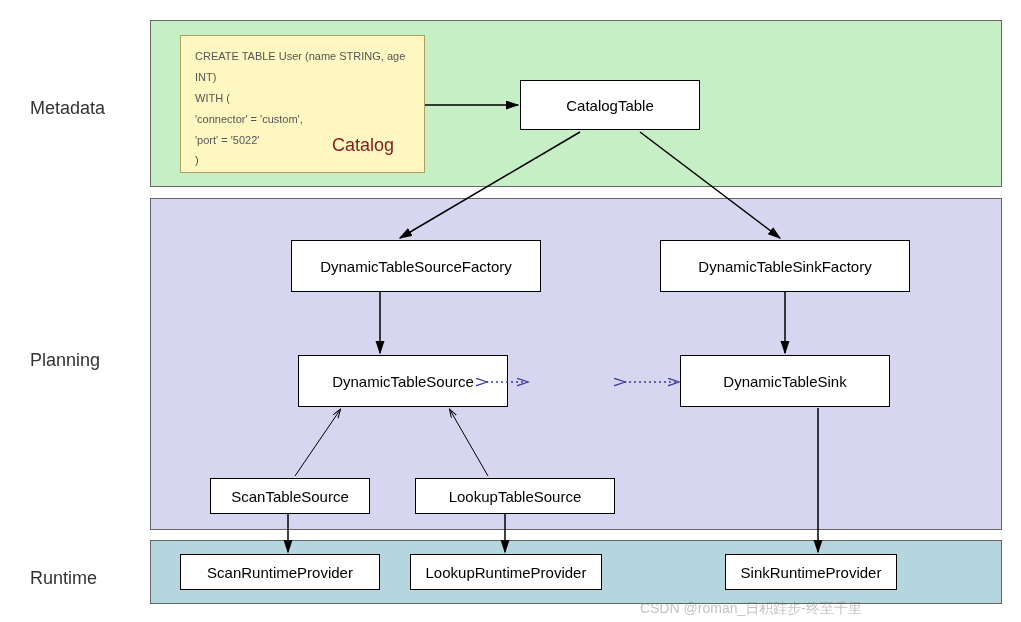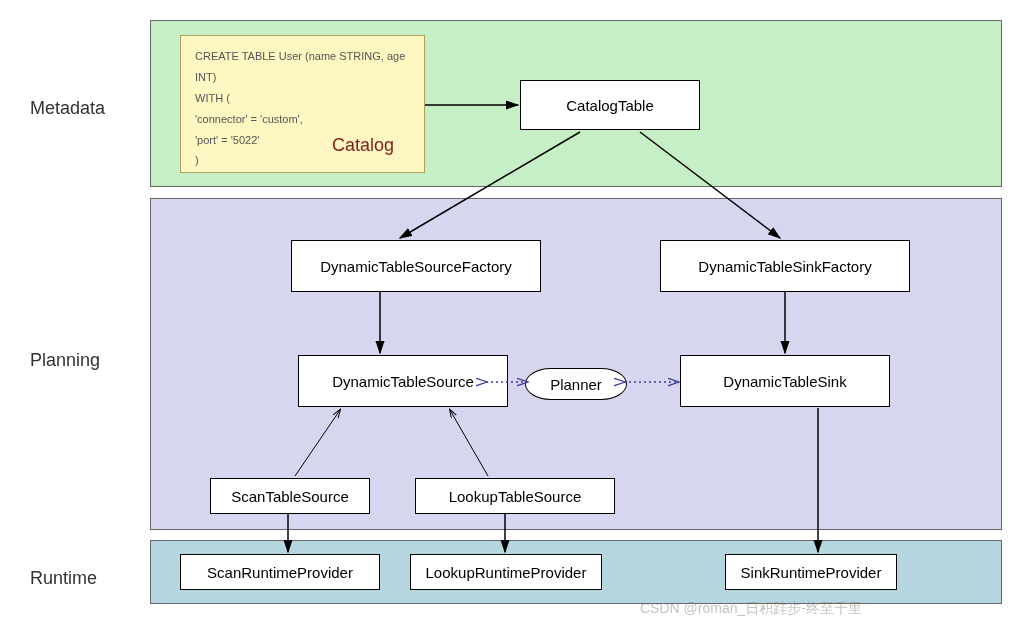--- a/index.html
+++ b/index.html
@@ -97,21 +97,20 @@
     <div>)</div>
     <div class="catalog-label">Catalog</div>
   </div>
 
   <div class="node" style="left:500px; top:60px; width:180px; height:50px;">CatalogTable</div>
 
   <div class="node" style="left:235px; top:220px; width:250px; height:52px;margin-left:36px;">DynamicTableSourceFactory</div>
   <div class="node" style="left:640px; top:220px; width:250px; height:52px;">DynamicTableSinkFactory</div>
 
   <div class="node" style="left:255px; top:335px; width:210px; height:52px;margin-left:23px;">DynamicTableSource</div>
-  <div class="planner" style="left:505px; top:348px; width:100px; height:30px;">Planner</div>
   <div class="node" style="left:660px; top:335px; width:210px; height:52px;">DynamicTableSink</div>
 
   <div class="node" style="left:190px; top:458px; width:160px; height:36px;">ScanTableSource</div>
   <div class="node" style="left:395px; top:458px; width:200px; height:36px;">LookupTableSource</div>
 
   <div class="node" style="left:160px; top:534px; width:200px; height:36px;">ScanRuntimeProvider</div>
   <div class="node" style="left:390px; top:534px; width:192px; height:36px;">LookupRuntimeProvider</div>
   <div class="node" style="left:705px; top:534px; width:172px; height:36px;">SinkRuntimeProvider</div>
 
   <div class="watermark" style="left:620px; top:580px;">CSDN @roman_日积跬步-终至千里</div>

